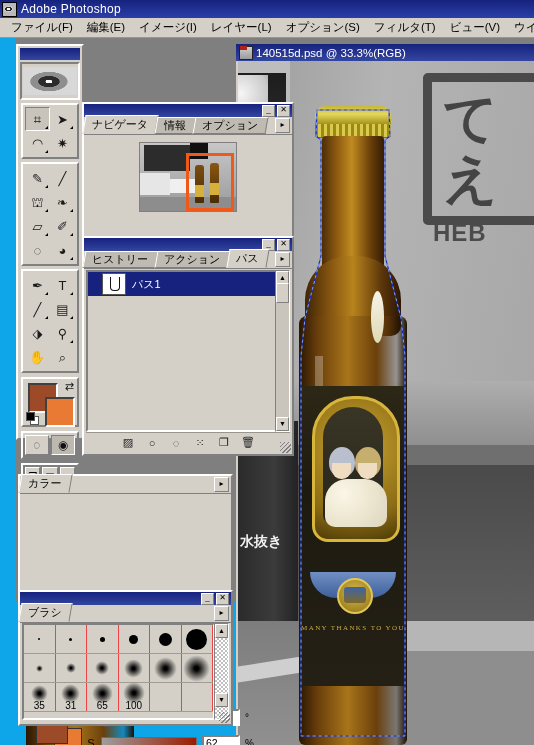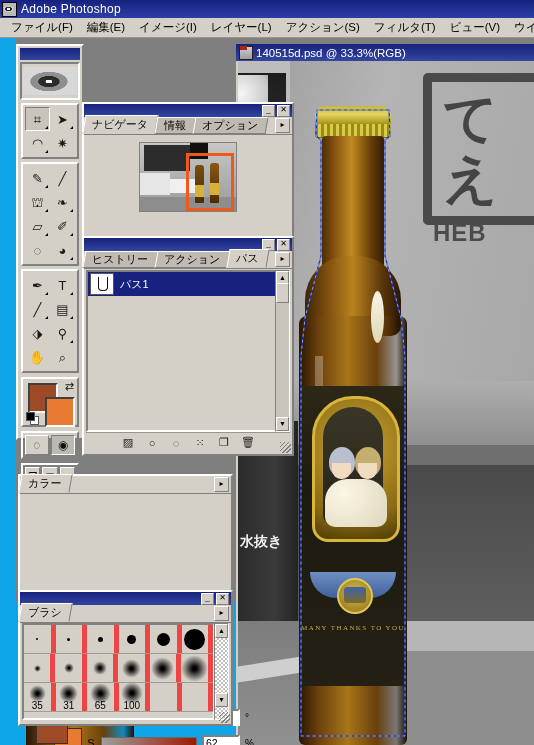--- a/index.html
+++ b/index.html
@@ -198,21 +198,21 @@
   #zslider{flex:1;position:relative;height:15px;}
   #zslider .track{position:absolute;left:0;right:0;top:6px;height:2px;border-top:1px solid #808080;border-bottom:1px solid #fff;}
   #zslider .thumb{position:absolute;left:22%;top:3px;width:0;height:0;
       border-left:6px solid transparent;border-right:6px solid transparent;border-bottom:9px solid #d4d0c8;
       filter:drop-shadow(0 1px 0 #666);}
 
   
   #pathPal{left:66px;top:198px;width:208px;height:216px;}
   #pathList{position:absolute;left:2px;top:32px;right:15px;bottom:22px;background:#d4d0c8;
       border:2px solid;border-color:#808080 #fff #fff #808080;overflow:hidden;}
-  .pathRow{height:24px;display:flex;align-items:center;background:#16227e;color:#fff;padding-left:2px;}
+  .pathRow{height:24px;display:flex;align-items:center;background:#16227e;color:#fff;padding-left:14px;}
   .pathThumb{width:22px;height:20px;background:#fff;border:1px solid #555;margin-right:6px;position:relative;}
   .pathThumb:after{content:"";position:absolute;left:7px;top:3px;width:8px;height:13px;
       border:1px solid #111;border-top:none;border-radius:0 0 4px 4px;}
   .pathName{font-size:11px;}
   #pathScroll{position:absolute;right:2px;top:32px;width:13px;bottom:22px;background:#c9c5bd;
       border:1px solid;border-color:#808080 #fff #fff #808080;}
   #pathScroll .sbtn{height:12px;background:#d4d0c8;border:1px solid;border-color:#fff #808080 #808080 #fff;
       font-size:7px;text-align:center;line-height:11px;}
   #pathScroll .sbtn.bot{position:absolute;bottom:0;left:0;right:0;}
   #pathScroll .grip{position:absolute;left:0;right:0;top:12px;height:18px;background:#d4d0c8;
@@ -236,21 +236,21 @@
       border-right:4px solid transparent;border-bottom:6px solid #555;}
   .cval{width:32px;height:13px;background:#fff;border:2px solid;border-color:#808080 #fff #fff #808080;
       font-size:10.5px;line-height:13px;padding-left:2px;}
   .cunit{font-size:10px;width:8px;}
 
   
   #brushPal{left:2px;top:552px;width:211px;height:132px;}
   #brushGrid{position:absolute;left:2px;top:31px;right:16px;bottom:4px;background:#d4d0c8;
       border:2px solid;border-color:#808080 #fff #fff #808080;}
   .brRow{display:flex;border-bottom:1px solid #a09c94;height:28px;}
-  .brCell{width:31px;border-right:5px solid #ef4444;position:relative;display:flex;align-items:center;justify-content:center;}
+  .brCell{width:31px;border-right:1px solid #ef4444;position:relative;display:flex;align-items:center;justify-content:center;}
   .brDot{border-radius:50%;background:#000;}
   .brSoft{border-radius:50%;background:radial-gradient(circle,#000 10%,rgba(0,0,0,0) 70%);}
   .brNum{position:absolute;bottom:0px;left:0;width:100%;text-align:center;font-size:10px;color:#000;}
   #brushScroll{position:absolute;right:2px;top:31px;width:13px;bottom:4px;
       background:repeating-conic-gradient(#fff 0 25%,#c0c0c0 0 50%) 0 0/4px 4px;
       border:1px solid;border-color:#808080 #fff #fff #808080;}
   #brushScroll .sbtn{height:12px;background:#d4d0c8;border:1px solid;border-color:#fff #808080 #808080 #fff;
       font-size:7px;text-align:center;line-height:11px;}
   #brushScroll .sbtn.bot{position:absolute;bottom:12px;left:0;right:0;}
   #brushGrip{position:absolute;right:1px;bottom:1px;width:11px;height:11px;
@@ -264,21 +264,21 @@
   <div id="titlebar">
     <div class="tlogo"></div>
     <div class="ttext">Adobe Photoshop</div>
   </div>
 
   <div id="menubar">
     <div class="mi">ファイル(F)</div>
     <div class="mi">編集(E)</div>
     <div class="mi">イメージ(I)</div>
     <div class="mi">レイヤー(L)</div>
-    <div class="mi">アクション(S)</div>
+    <div class="mi">オプション(S)</div>
     <div class="mi">フィルタ(T)</div>
     <div class="mi">ビュー(V)</div>
     <div class="mi">ウインドウ(W)</div>
 
   </div>
 
   <div id="workspace">
 
     <div id="docwin">
       <div id="doctitle">

